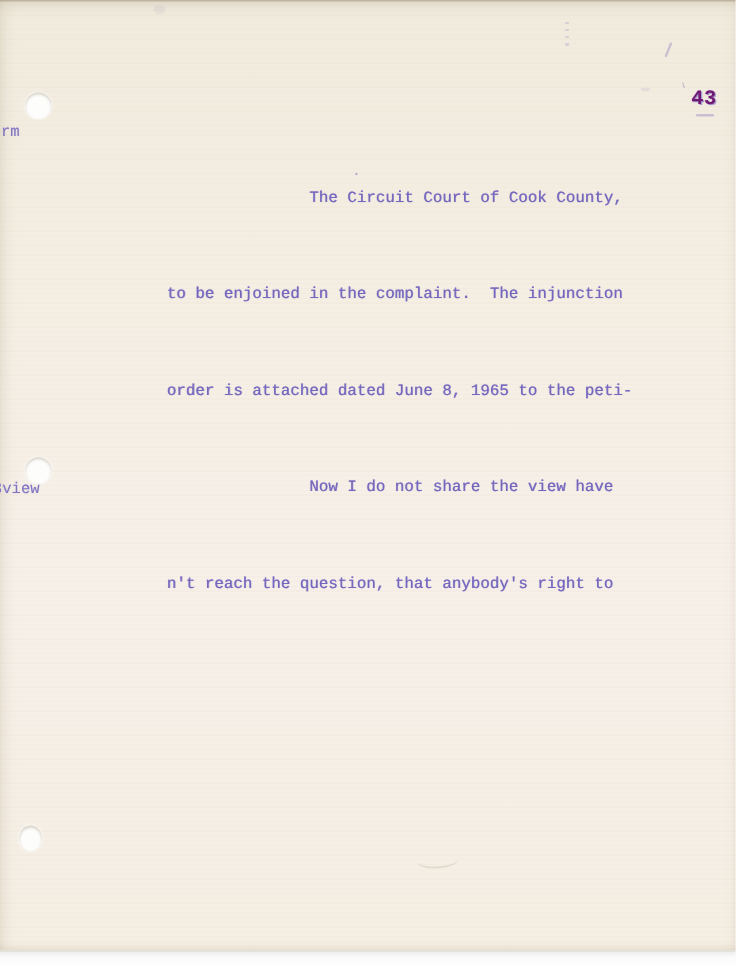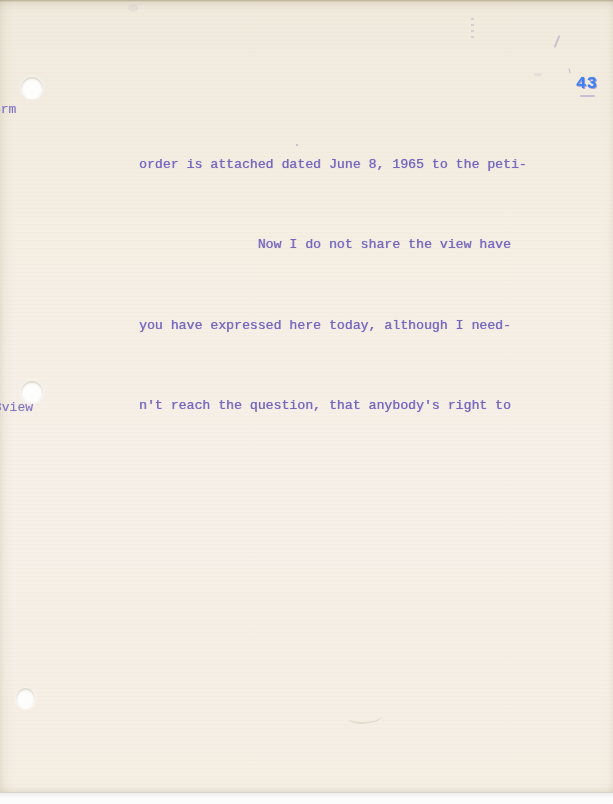--- a/index.html
+++ b/index.html
@@ -43,21 +43,21 @@
     position:absolute;left:139px;top:98px;
     font-size:13.2px;line-height:26.85px;
     white-space:pre;
     color:#7567be;
     text-shadow:0.5px 0 0 rgba(117,103,190,.55), 0 0 1px rgba(117,103,190,.30);
   }
   
   .page-number{
     position:absolute;left:576px;top:74px;
     font-size:17px;font-weight:bold;letter-spacing:.5px;
-    color:#3b82f6;
+    color:#701a75;
     text-shadow:1px 0.5px 0 rgba(107,90,188,.5), 0 0 1px rgba(107,90,188,.35);
   }
   .page-number-smudge{
     position:absolute;left:580px;top:95px;width:15px;height:2px;
     background:rgba(123,108,190,.35);border-radius:2px;
   }
   
   .margin-note{
     position:absolute;
     font-size:13px;line-height:14px;
@@ -104,23 +104,24 @@
   <div class="hole hole-3"></div>
 
   <div class="page-number">43</div>
   <div class="page-number-smudge"></div>
 
   <div class="margin-note note-rm"><span>4</span><span>rm</span></div>
 
   <div class="margin-note note-fols"><span>3</span><span>view</span></div>
 
   <div class="body-text">
+    <div>               The Circuit Court of Cook County,</div>
+    <div>to be enjoined in the complaint.  The injunction</div>
     <div>order is attached dated June 8, 1965 to the peti-</div>
     <div>               Now I do not share the view have</div>
-    <div>you have expressed here today, although I need-</div>
     <div>n't reach the question, that anybody's right to</div>
     
     
     
   </div>
 
   <div class="artifact a-speck-1"></div>
   <div class="artifact a-slash"></div>
   <div class="artifact a-tick"></div>
   <div class="artifact a-dot-1"></div>

